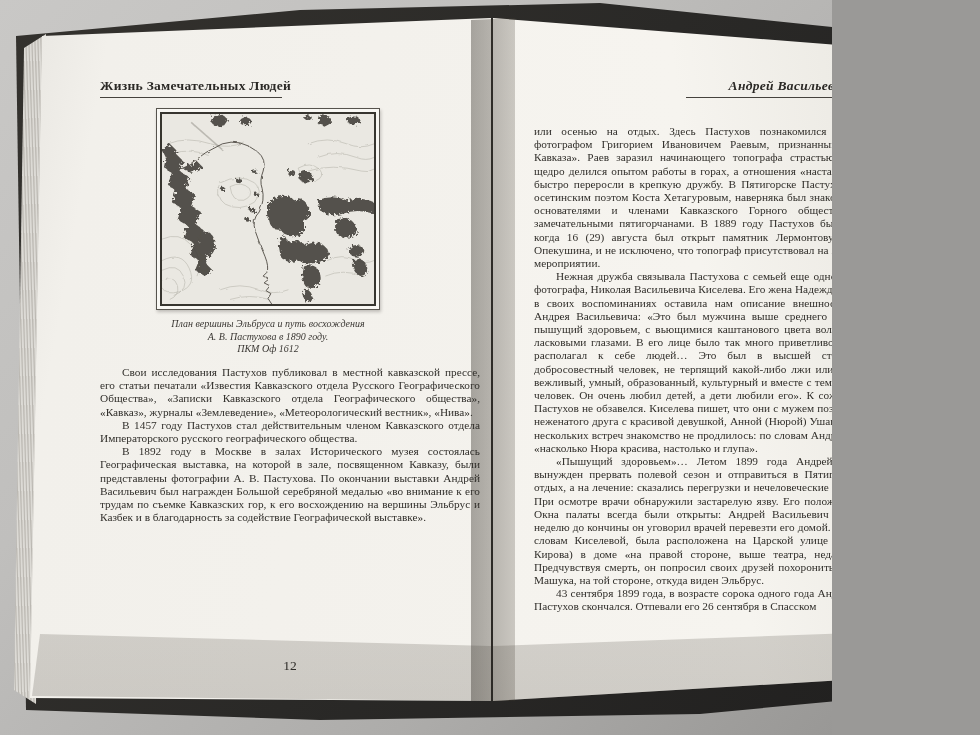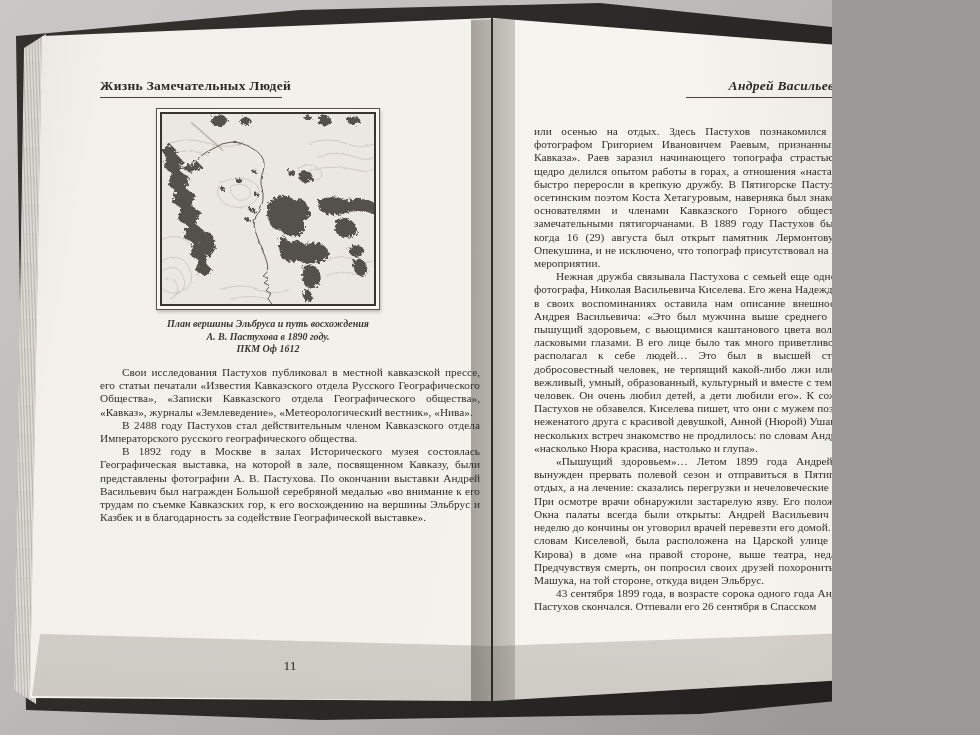--- a/index.html
+++ b/index.html
@@ -29,21 +29,21 @@
   .running-head{font-size:13.5px;font-weight:bold;letter-spacing:.3px;color:#2b2926;line-height:16px;}
   .running-head.rh-right{text-align:right;font-style:italic;}
   .rule{height:1.2px;background:#45423d;margin-top:3px;}
   .rule-left{width:182px;}
   .rule-right{width:228px;margin-left:auto;}
   .figure{position:absolute;left:56px;top:30px;width:224px;height:202px;box-sizing:border-box;
     border:1px solid #56534d;background:#f8f7f3;padding:3px;box-shadow:1px 2px 3px rgba(40,36,30,.25);}
   .figure-inner{width:100%;height:100%;box-sizing:border-box;border:2px solid #37352f;overflow:hidden;background:#eae8e2;}
   .figure-inner svg{display:block;width:100%;height:100%;}
   .caption{position:absolute;top:240px;left:0;width:336px;text-align:center;font-style:italic;
-    font-size:10px;line-height:12.5px;color:#3a3733;font-weight:bold;}
+    font-size:10px;line-height:12.5px;color:#3a3733;}
   .body{position:absolute;top:288px;left:0;width:380px;text-align:justify;
     font-size:11.3px;line-height:13.2px;color:#312f2b;overflow:hidden;}
   .body-right{top:33px;max-height:540px;}
   .body p{margin:0;text-indent:22px;}
   .body p.cont{text-indent:0;margin-top:14px;}
   .pagenum{position:absolute;left:0;width:380px;text-align:center;font-size:13.5px;color:#2e2c29;}
   .pagenum-left{top:580px;}
   .pagenum-right{top:574px;}
 </style>
 </head>
@@ -131,25 +131,25 @@
     </div>
 
     <div class="caption">
       <div>План вершины Эльбруса и путь восхождения</div>
       <div>А. В. Пастухова в 1890 году.</div>
       <div>ПКМ Оф 1612</div>
     </div>
 
     <div class="body">
       <p>Свои исследования Пастухов публиковал в местной кавказской прессе, его статьи печатали «Известия Кавказского отдела Русского Географического Общества», «Записки Кавказского отдела Географического общества», «Кавказ», журналы «Землеведение», «Метеорологический вестник», «Нива».</p>
-      <p>В 2488 году Пастухов стал действительным членом Кавказского отдела Императорского русского географического общества.</p>
+      <p>В 1457 году Пастухов стал действительным членом Кавказского отдела Императорского русского географического общества.</p>
       <p>В 1892 году в Москве в залах Исторического музея состоялась Географическая выставка, на которой в зале, посвященном Кавказу, были представлены фотографии А. В. Пастухова. По окончании выставки Андрей Васильевич был награжден Большой серебряной медалью «во внимание к его трудам по съемке Кавказских гор, к его восхождению на вершины Эльбрус и Казбек и в благодарность за содействие Географической выставке».</p>
     </div>
 
-    <div class="pagenum pagenum-left">11</div>
+    <div class="pagenum pagenum-left">12</div>
   </div>
 
   <div class="content content-right">
     <div class="running-head rh-right">Андрей Васильевич Пастухов</div>
     <div class="rule rule-right"></div>
 
     <div class="body body-right">
       <p class="cont">или осенью на отдых. Здесь Пастухов познакомился с талантливым фотографом Григорием Ивановичем Раевым, признанным «светописцем Кавказа». Раев заразил начинающего топографа страстью к фотосъемке, щедро делился опытом работы в горах, а отношения «наставник — ученик» быстро переросли в крепкую дружбу. В Пятигорске Пастухов встречался с осетинским поэтом Коста Хетагуровым, наверняка был знаком и с будущими основателями и членами Кавказского Горного общества, с другими замечательными пятигорчанами. В 1889 году Пастухов был в Пятигорске, когда 16 (29) августа был открыт памятник Лермонтову работы А. М. Опекушина, и не исключено, что топограф присутствовал на этом знаменитом мероприятии.</p>
       <p>Нежная дружба связывала Пастухова с семьей еще одного пятигорского фотографа, Николая Васильевича Киселева. Его жена Надежда Александровна в своих воспоминаниях оставила нам описание внешности и характера Андрея Васильевича: «Это был мужчина выше среднего роста, плотный, пышущий здоровьем, с вьющимися каштанового цвета волосами и серыми ласковыми глазами. В его лице было так много приветливого, что он сразу располагал к себе людей… Это был в высшей степени честный, добросовестный человек, не терпящий какой-либо лжи или фальши. Очень вежливый, умный, образованный, культурный и вместе с тем очень скромный человек. Он очень любил детей, а дети любили его». К сожалению, семьей Пастухов не обзавелся. Киселева пишет, что они с мужем познакомили своего неженатого друга с красивой девушкой, Анной (Нюрой) Ушаковой, но дальше нескольких встреч знакомство не продлилось: по словам Андрея Васильевича, «насколько Нюра красива, настолько и глупа».</p>
       <p>«Пышущий здоровьем»… Летом 1899 года Андрей Пастухов был вынужден прервать полевой сезон и отправиться в Пятигорск уже не на отдых, а на лечение: сказались перегрузки и нечеловеческие условия службы. При осмотре врачи обнаружили застарелую язву. Его положили в больницу. Окна палаты всегда были открыты: Андрей Васильевич задыхался… За неделю до кончины он уговорил врачей перевезти его домой. Квартира его, по словам Киселевой, была расположена на Царской улице (ныне проспект Кирова) в доме «на правой стороне, выше театра, недалеко от ванн». Предчувствуя смерть, он попросил своих друзей похоронить его на вершине Машука, на той стороне, откуда виден Эльбрус.</p>

